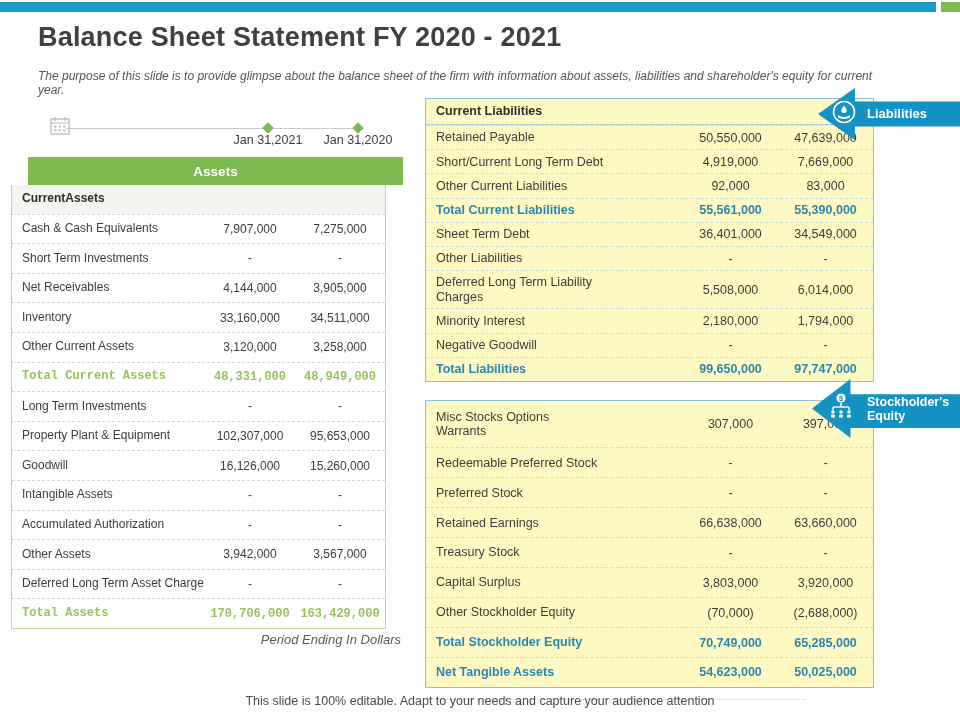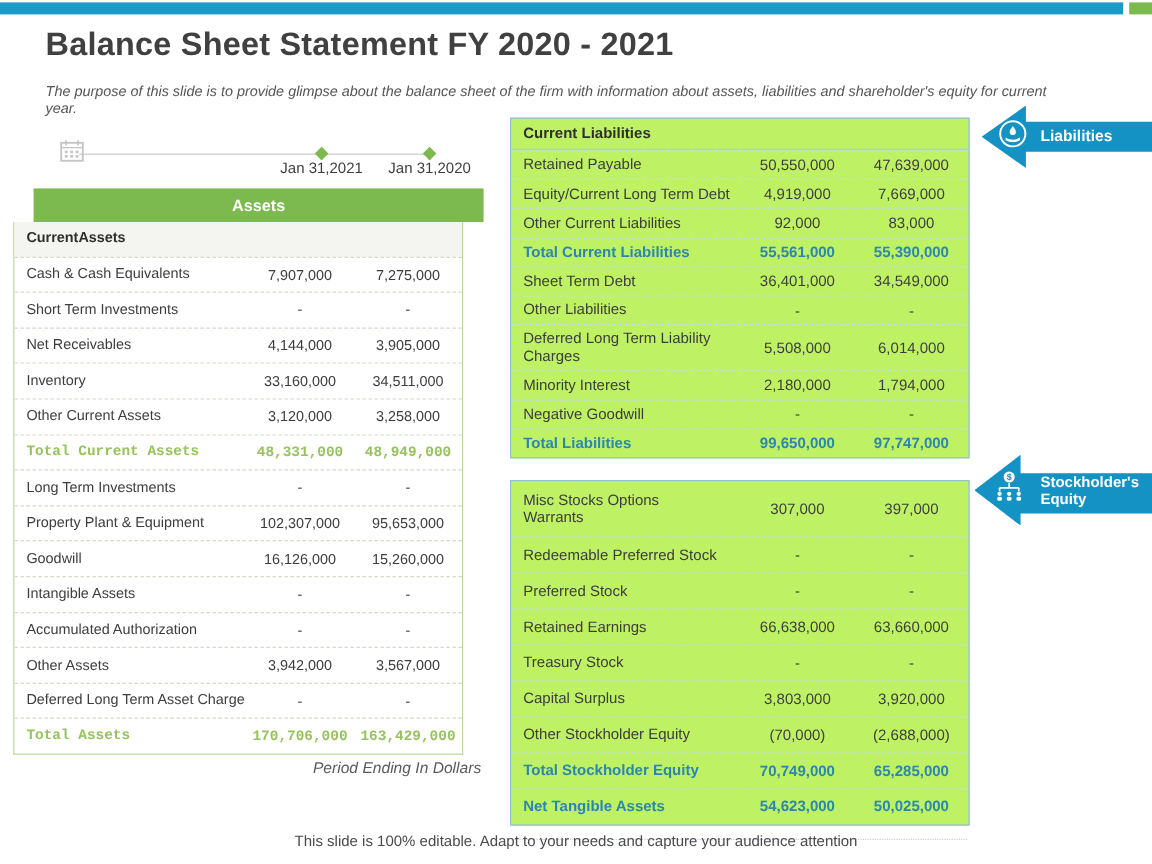--- a/index.html
+++ b/index.html
@@ -27,21 +27,21 @@
   .assets-head{position:absolute; left:28px; top:157px; width:375px; height:28px; background:#7cb94e;
     color:#ffffff; font-weight:bold; font-size:13.5px; display:flex; align-items:center; justify-content:center;}
   .ltable{position:absolute; left:11px; top:185px; width:373px; height:443px; background:#ffffff;
     border:1px solid #bcd89f; border-top:none; display:flex; flex-direction:column;}
   .ltable .trow{flex:1; display:flex; align-items:center; border-top:1px dashed #d8d8cb; font-size:12px;}
   .ltable .trow:first-child{border-top:none;}
   .period-note{position:absolute; left:28px; top:632px; width:373px; text-align:right; font-size:13px;
     font-style:italic; color:#5a5a5a;}
 
   
-  .rtable{position:absolute; left:425px; width:383px; background:#bef264; border:1px solid #8fc0d6;
+  .rtable{position:absolute; left:425px; width:449px; background:#fef9c3; border:1px solid #8fc0d6;
     display:flex; flex-direction:column; box-sizing:border-box;}
   .rtable1{top:98px; height:284px;}
   .rtable2{top:400px; height:288px;}
   .rtable .trow{flex:1; display:flex; align-items:center; border-top:1px dashed #c2dcea; font-size:12.5px;}
   .rtable .trow:first-child{border-top:none;}
   .rtable .trow.thead{flex:0 0 25px; font-weight:bold; color:#2f2f2f; border-bottom:1px solid #a9cfe2;}
   .rtable .trow.tall{flex:1.6;}
   .dotted-underline{position:absolute; left:428px; top:699px; width:378px; border-top:1px dotted #b9d4e0;}
 
   
@@ -185,21 +185,21 @@
         <div class="cell label">Current Liabilities</div>
         <div class="cell val"></div>
         <div class="cell val"></div>
       </div>
       <div class="trow">
         <div class="cell label">Retained Payable</div>
         <div class="cell val">50,550,000</div>
         <div class="cell val">47,639,000</div>
       </div>
       <div class="trow">
-        <div class="cell label">Equity/Current Long Term Debt</div>
+        <div class="cell label">Short/Current Long Term Debt</div>
         <div class="cell val">4,919,000</div>
         <div class="cell val">7,669,000</div>
       </div>
       <div class="trow">
         <div class="cell label">Other Current Liabilities</div>
         <div class="cell val">92,000</div>
         <div class="cell val">83,000</div>
       </div>
       <div class="trow total-blue">
         <div class="cell label">Total Current Liabilities</div>

